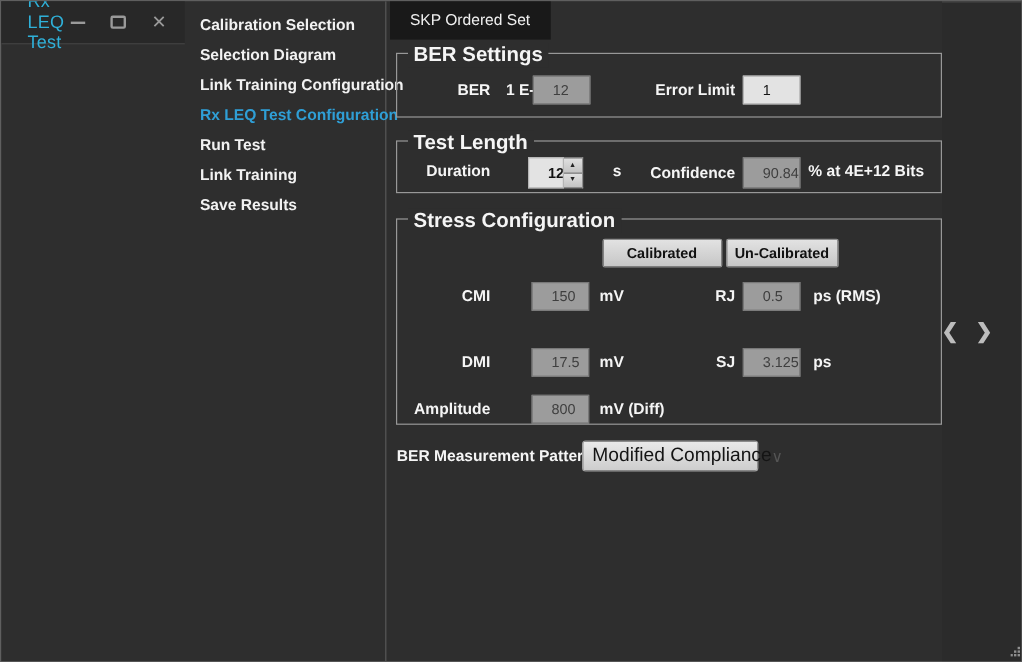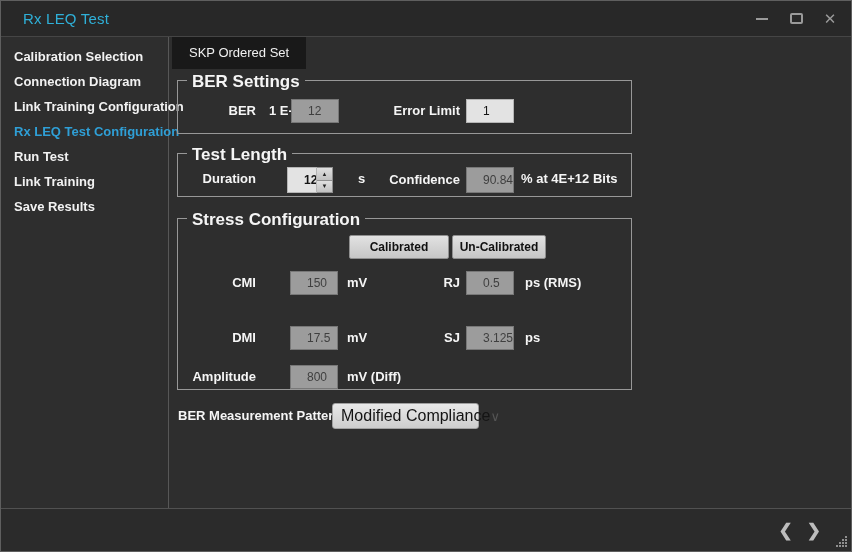--- a/index.html
+++ b/index.html
@@ -1,21 +1,21 @@
 <!DOCTYPE html>
 <html><head>
 <meta charset="utf-8">
 <style>
   html,body { margin:0; padding:0; background:#1b1b1b; }
   * { box-sizing:border-box; font-family:"Liberation Sans", sans-serif; }
 
   .window{
     position:relative; width:852px; height:552px;
     background:#2e2e2e; border:1px solid #5f5f5f;
-    display:flex; flex-direction:column; overflow:hidden;
+    display:flex; flex-direction:row; overflow:hidden;
   }
 
   
   .titlebar{
     height:36px; flex:0 0 36px; background:#282828;
     border-bottom:1px solid #454545;
     display:flex; align-items:center; padding:0 10px 0 22px;
   }
   .title{ color:#2fb0d8; font-size:15px; letter-spacing:.2px; }
   .wincontrols{ margin-left:auto; display:flex; align-items:center; gap:12px; }
@@ -153,21 +153,21 @@
       <button class="wc close">
         <span>✕</span>
       </button>
     </div>
   </div>
 
   <div class="body">
 
     <nav class="sidebar">
       <div class="nav-item">Calibration Selection</div>
-      <div class="nav-item">Connection Diagram</div>
+      <div class="nav-item">Selection Diagram</div>
       <div class="nav-item">Link Training Configuration</div>
       <div class="nav-item active">Rx LEQ Test Configuration</div>
       <div class="nav-item">Run Test</div>
       <div class="nav-item">Link Training</div>
       <div class="nav-item">Save Results</div>
     </nav>
 
     <main class="main">
 
       <div class="tabs">

